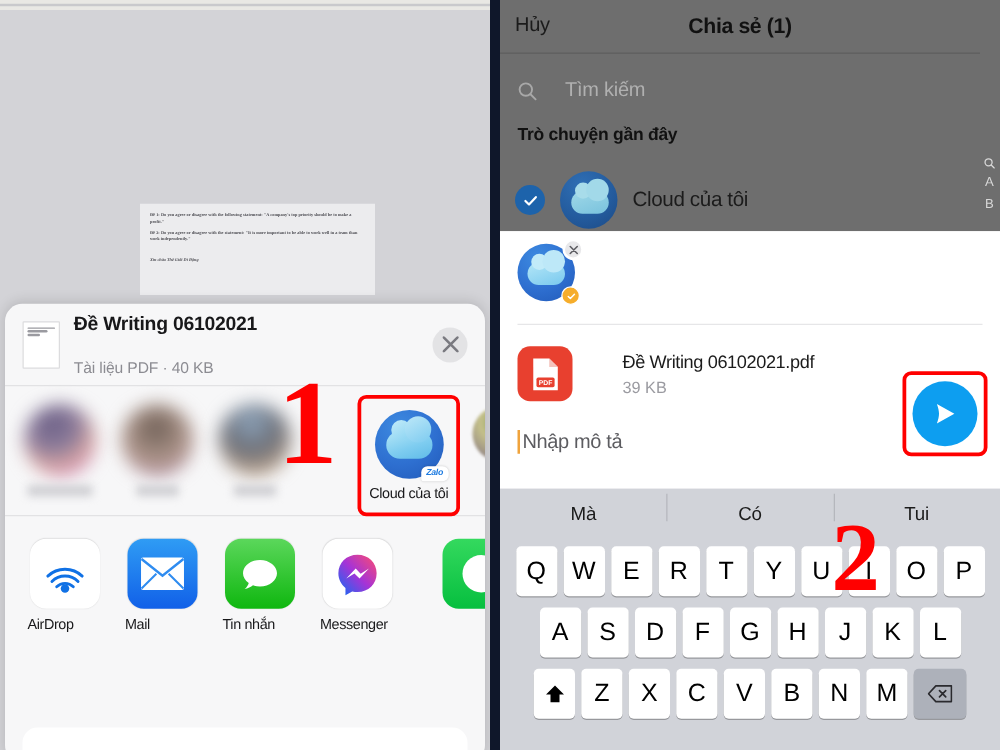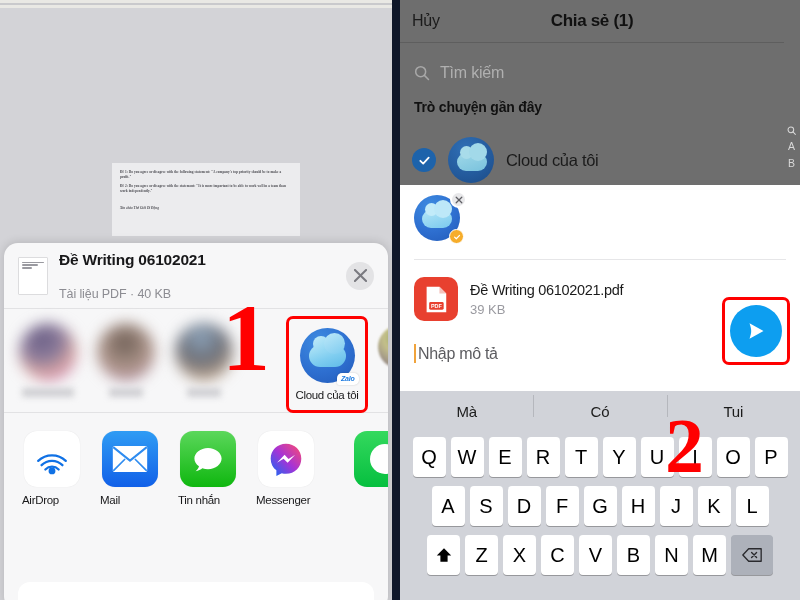--- a/index.html
+++ b/index.html
@@ -243,21 +243,21 @@
     padding: 0 12px;
   }
   .nav-cancel { font-size: 16px; color: #1b1b1b; letter-spacing:-0.2px; cursor:pointer; }
   .nav-title {
     position:absolute; left:0; right:0; text-align:center;
     font-size: 17px; font-weight: bold; color: #111; letter-spacing:-0.3px;
     pointer-events:none;
   }
   .rp-search {
     position:absolute; top:58px; left:14px; right:14px; height: 30px;
-    display:flex; align-items:center; gap:10px; cursor:pointer;
+    display:flex; align-items:center; gap:22px; cursor:pointer;
   }
   .rp-search svg { width:16px; height:16px; flex:0 0 auto; }
   .rp-search-ph { font-size: 16px; color: #b0b0b0; letter-spacing:-0.2px; }
   .rp-section {
     position:absolute; top:99px; left:14px;
     font-size: 14px; font-weight: bold; color: #111; letter-spacing:-0.2px;
   }
   .rp-row {
     position:absolute; top:134px; left:0; right:0; height:52px;
     display:flex; align-items:center; gap:12px; padding-left:12px;
@@ -325,21 +325,21 @@
   .compose-sep { height:1px; background:#e6e6e8; margin: 0 14px; }
   .attach-row {
     display:flex; align-items:center; gap:12px;
     padding: 14px 14px 10px 14px; height:74px; position:relative;
   }
   .pdf-ic {
     width:44px;height:44px;border-radius:10px;background:#e8402f;
     flex:0 0 auto; position:relative;
     display:flex;align-items:center;justify-content:center;
   }
-  .attach-meta{flex:1 1 auto;min-width:0;}
+  .attach-meta{flex:1 1 auto;min-width:0;margin-left:28px;}
   .attach-name{font-size:14.5px;color:#1b1b1b;letter-spacing:-0.3px;white-space:nowrap;}
   .attach-size{font-size:13px;color:#9a9aa0;margin-top:4px;}
   .desc-row { padding: 10px 14px 0 14px; position:relative; }
   .desc-input {
     display:flex; align-items:center; gap:2px;
   }
   .caret { width:2px; height:19px; background:#f0a33c; }
   .desc-ph { font-size:16px; color:#5c5c60; letter-spacing:-0.3px; }
   .send-wrap {
     position:absolute; right:10px; top:112px;

